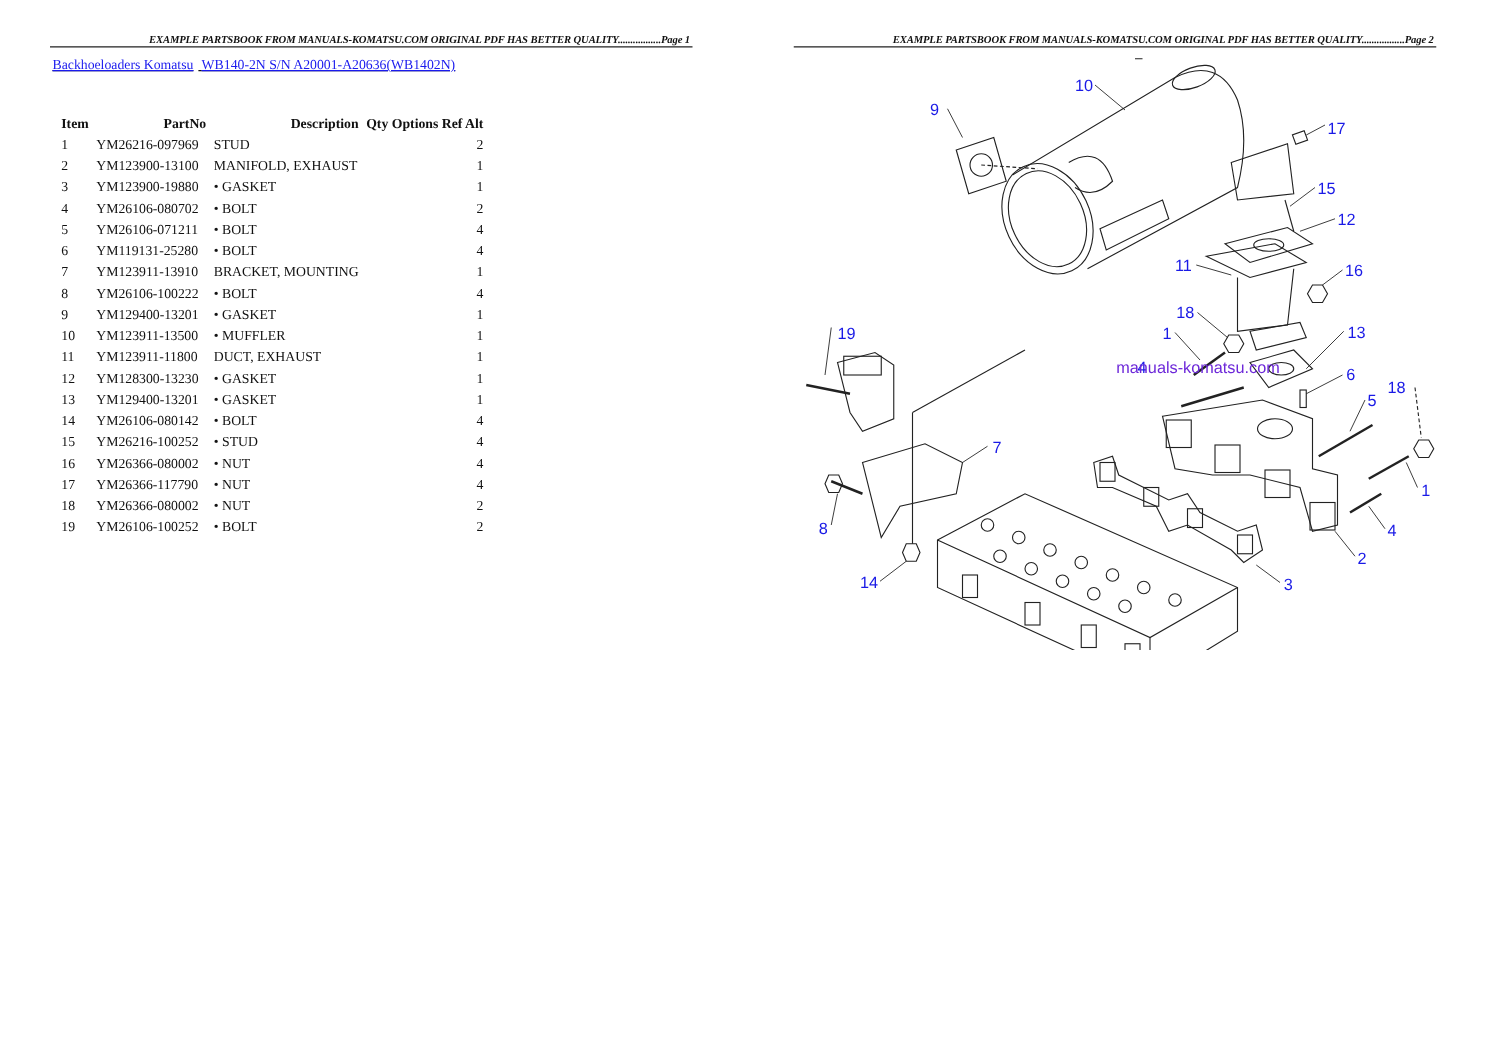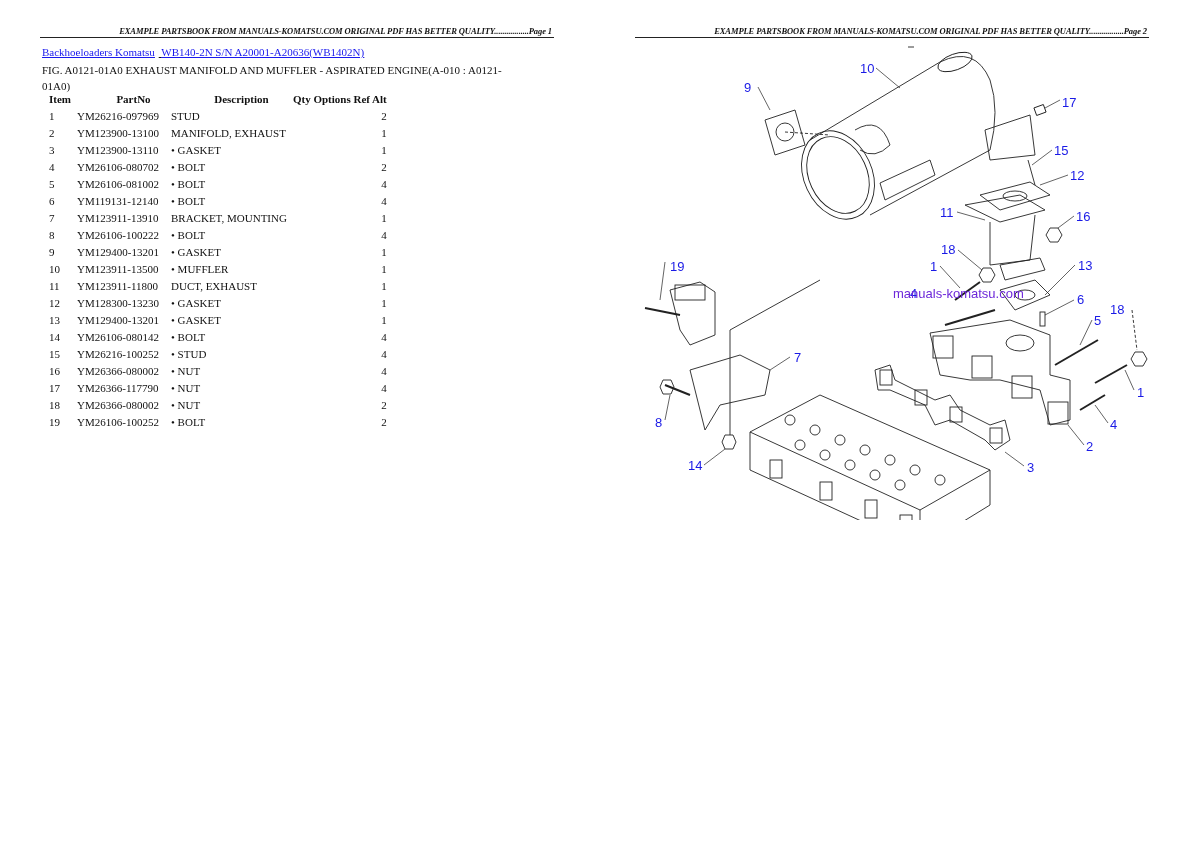--- a/index.html
+++ b/index.html
@@ -18,21 +18,21 @@
     .page-right .header-rule { left: 40px; width: 514px; }
 
     .breadcrumb { position: absolute; top: 46px; left: 42px; font-size: 11px; white-space: nowrap;
                   font-family: "Liberation Serif", serif; text-decoration: underline; }
     .breadcrumb a { color: #1a1aee; text-decoration: underline; margin-right: 4px; }
     .fig-title { position: absolute; top: 62px; left: 42px; width: 470px; font-size: 11px;
                  line-height: 16px; font-family: "Liberation Serif", serif; }
 
     table.parts { position: absolute; top: 90px; left: 44px; border-collapse: collapse;
                   font-family: "Liberation Serif", serif; font-size: 11px; }
-    table.parts th { font-weight: bold; text-align: center; padding: 0 3px; height: 17px; white-space: nowrap; }
+    table.parts th { font-weight: bold; text-align: right; padding: 0 3px; height: 17px; white-space: nowrap; }
     table.parts td { padding: 0 3px; height: 17px; white-space: nowrap; }
     table.parts td.item { width: 22px; padding-left: 5px; }
     table.parts td.partno { width: 88px; }
     table.parts td.desc { width: 112px; }
     table.parts td.qty { text-align: right; width: 14px; }
     table.parts th.h-item { width: 22px; padding-left: 5px; }
     table.parts th.h-partno { padding-left: 28px; margin-top: 30px; }
     table.parts th.h-desc { padding-left: 28px; }
 
     .diagram { position: absolute; left: 630px; top: 40px; width: 530px; height: 480px; }
@@ -46,21 +46,20 @@
 
 <div class="page page-left">
   <div class="page-header">EXAMPLE PARTSBOOK FROM MANUALS-KOMATSU.COM ORIGINAL PDF HAS BETTER QUALITY.................Page 1</div>
   <div class="header-rule"></div>
 
   <div class="breadcrumb">
     <a href="#">Backhoeloaders Komatsu</a>
     <a href="#">WB140-2N S/N A20001-A20636(WB1402N)</a>
   </div>
 
-  <div class="fig-title">FIG. A0121-01A0 EXHAUST MANIFOLD AND MUFFLER - ASPIRATED ENGINE(A-010 : A0121-01A0)</div>
 
   <table class="parts">
     <thead>
       <tr>
         <th class="h-item">Item</th>
         <th class="h-partno">PartNo</th>
         <th class="h-desc">Description</th>
         <th><span>Qty</span> <span>Options</span> <span>Ref</span> <span>Alt</span></th>
       </tr>
     </thead>
@@ -72,39 +71,39 @@
           <td class="qty">2</td>
         </tr>
         <tr>
           <td class="item">2</td>
           <td class="partno">YM123900-13100</td>
           <td class="desc">MANIFOLD, EXHAUST</td>
           <td class="qty">1</td>
         </tr>
         <tr>
           <td class="item">3</td>
-          <td class="partno">YM123900-13110</td>
+          <td class="partno">YM123900-19880</td>
           <td class="desc">• GASKET</td>
           <td class="qty">1</td>
         </tr>
         <tr>
           <td class="item">4</td>
           <td class="partno">YM26106-080702</td>
           <td class="desc">• BOLT</td>
           <td class="qty">2</td>
         </tr>
         <tr>
           <td class="item">5</td>
-          <td class="partno">YM26106-081002</td>
+          <td class="partno">YM26106-071211</td>
           <td class="desc">• BOLT</td>
           <td class="qty">4</td>
         </tr>
         <tr>
           <td class="item">6</td>
-          <td class="partno">YM119131-12140</td>
+          <td class="partno">YM119131-25280</td>
           <td class="desc">• BOLT</td>
           <td class="qty">4</td>
         </tr>
         <tr>
           <td class="item">7</td>
           <td class="partno">YM123911-13910</td>
           <td class="desc">BRACKET, MOUNTING</td>
           <td class="qty">1</td>
         </tr>
         <tr>

